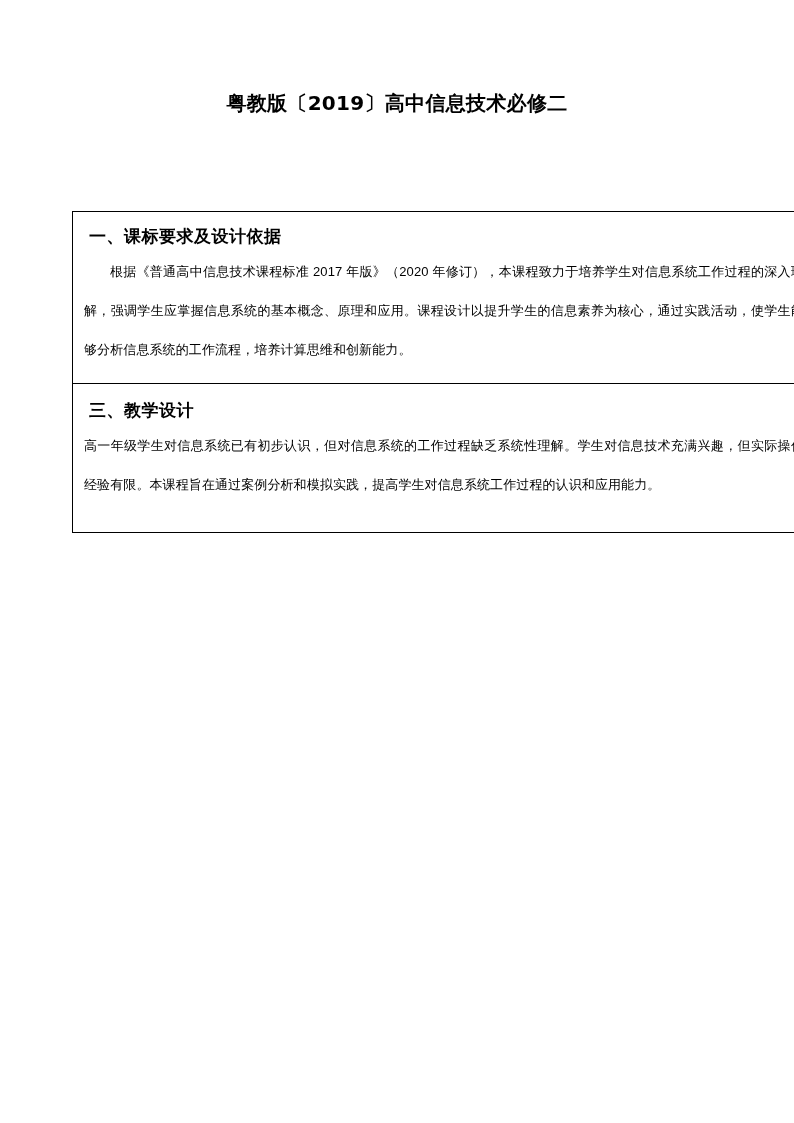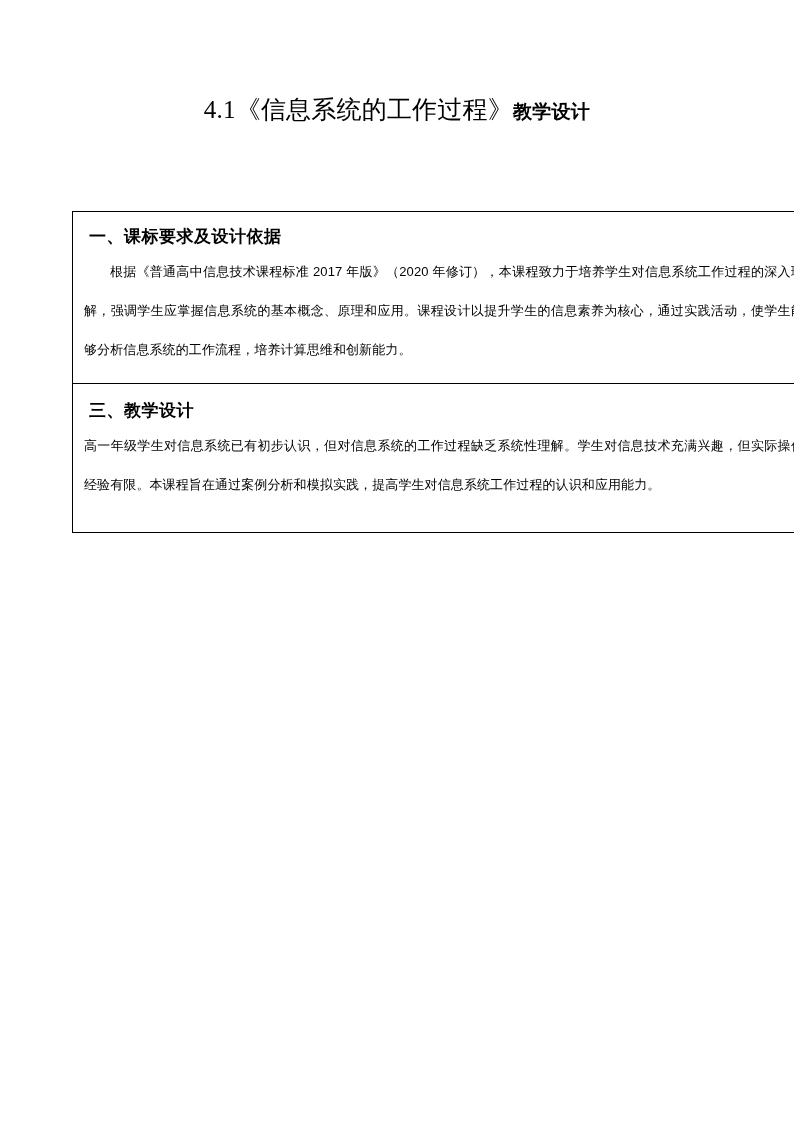--- a/index.html
+++ b/index.html
@@ -115,23 +115,21 @@
   .cell-1 .cell-inner { padding-bottom: 14px; }
   .cell-2 .cell-inner { padding-top: 13px; padding-bottom: 12px; }
   .cell-3 .cell-inner { padding-top: 13px; padding-bottom: 28px; }
 </style>
 </head>
 <body>
 
 <div class="page">
 
   <div class="title-block">
-    <div class="title-line-2">
-      <span class="title-main">4.1《信息系统的工作过程》</span><span class="title-suffix">教学设计</span>
-    </div>
+    <div class="title-line-1">粤教版〔2019〕高中信息技术必修二</div>
   </div>
 
   <div class="doc-table">
     <table>
       <tbody>
         <tr>
           <td class="cell-1">
             <div class="cell-inner">
               <div class="sec-heading">一、课标要求及设计依据</div>
               <p class="body-p indent">根据《普通高中信息技术课程标准 2017 年版》（2020 年修订），本课程致力于培养学生对信息系统工作过程的深入理解，强调学生应掌握信息系统的基本概念、原理和应用。课程设计以提升学生的信息素养为核心，通过实践活动，使学生能够分析信息系统的工作流程，培养计算思维和创新能力。</p>

